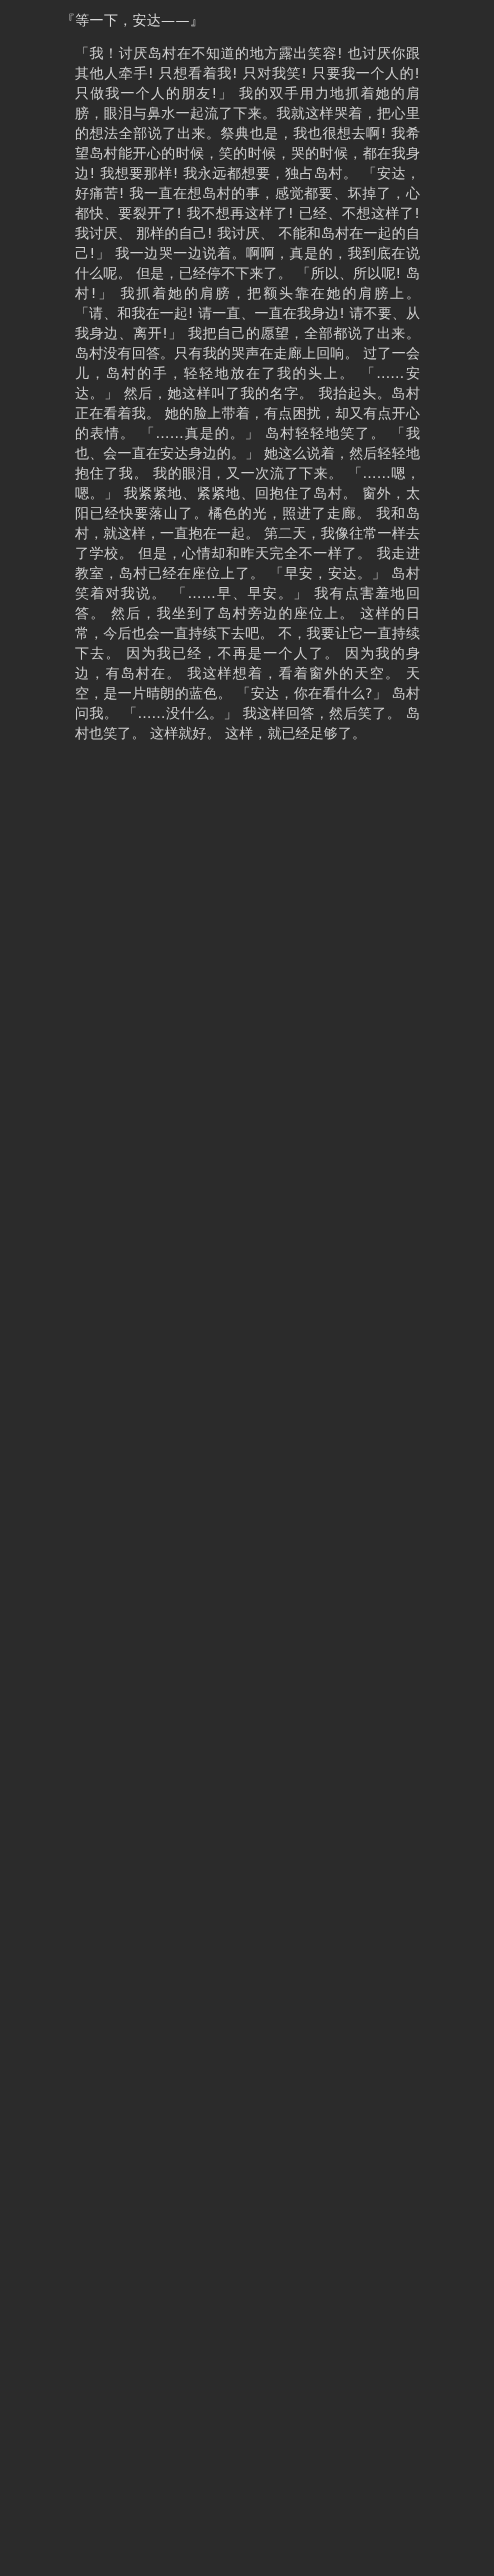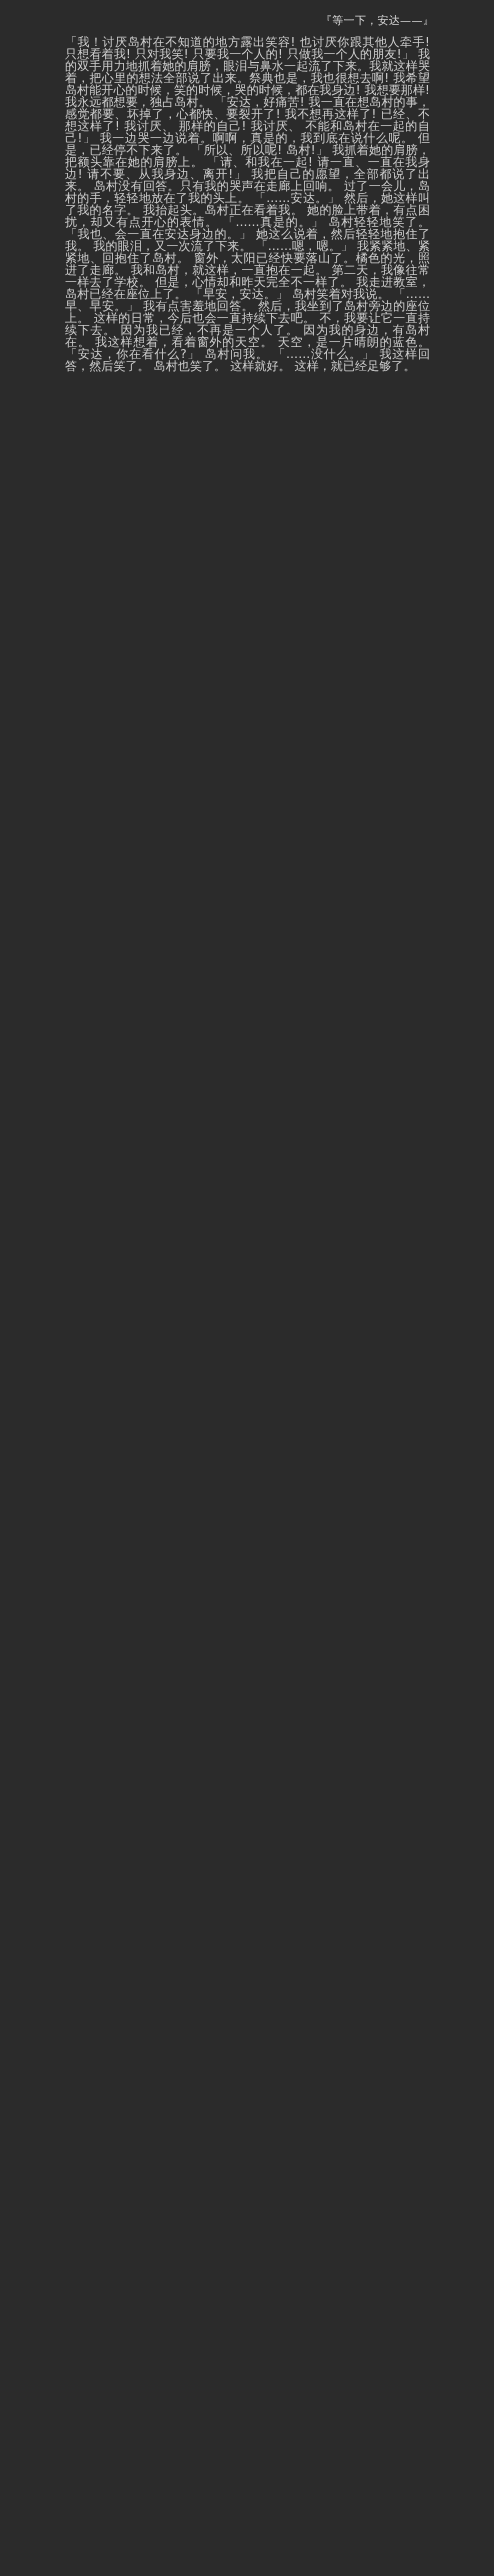--- a/index.html
+++ b/index.html
@@ -14,37 +14,37 @@
   .page {
     width: 495px;
     min-height: 3396px;
     background: #2b2b2b;
     box-sizing: border-box;
     padding: 13.4px 61px 20.6px 61px;
     position: relative;
   }
   .title {
     color: #d8d8d8;
-    font-size: 11px;
+    font-size: 14px;
     line-height: 15.5px;
-    text-align: right;
+    text-align: left;
     margin: 0 0 7.2px 0;
     letter-spacing: 0.3px;
     font-weight: normal;
   }
   .body-text {
     color: #cfcfcf;
-    font-size: 12px;
-    line-height: 12px;
+    font-size: 14px;
+    line-height: 20px;
     text-align: justify;
     text-justify: inter-ideograph;
     letter-spacing: 0.1px;
     white-space: pre-wrap;
     word-break: break-all;
-    margin: 4px;
+    margin: 14px;
   }
 </style>
 </head>
 <body>
 
 <div class="page">
   <h1 class="title">『等一下，安达——』</h1>
   <p class="body-text">「我！讨厌岛村在不知道的地方露出笑容! 也讨厌你跟其他人牵手! 只想看着我! 只对我笑! 只要我一个人的! 只做我一个人的朋友!」 我的双手用力地抓着她的肩膀，眼泪与鼻水一起流了下来。我就这样哭着，把心里的想法全部说了出来。祭典也是，我也很想去啊! 我希望岛村能开心的时候，笑的时候，哭的时候，都在我身边! 我想要那样! 我永远都想要，独占岛村。 「安达，好痛苦! 我一直在想岛村的事，感觉都要、坏掉了，心都快、要裂开了! 我不想再这样了! 已经、不想这样了! 我讨厌、 那样的自己! 我讨厌、 不能和岛村在一起的自己!」 我一边哭一边说着。啊啊，真是的，我到底在说什么呢。 但是，已经停不下来了。 「所以、所以呢! 岛村!」 我抓着她的肩膀，把额头靠在她的肩膀上。 「请、和我在一起! 请一直、一直在我身边! 请不要、从我身边、离开!」 我把自己的愿望，全部都说了出来。 岛村没有回答。只有我的哭声在走廊上回响。 过了一会儿，岛村的手，轻轻地放在了我的头上。 「……安达。」 然后，她这样叫了我的名字。 我抬起头。岛村正在看着我。 她的脸上带着，有点困扰，却又有点开心的表情。 「……真是的。」 岛村轻轻地笑了。 「我也、会一直在安达身边的。」 她这么说着，然后轻轻地抱住了我。 我的眼泪，又一次流了下来。 「……嗯，嗯。」 我紧紧地、紧紧地、回抱住了岛村。 窗外，太阳已经快要落山了。橘色的光，照进了走廊。 我和岛村，就这样，一直抱在一起。 第二天，我像往常一样去了学校。 但是，心情却和昨天完全不一样了。 我走进教室，岛村已经在座位上了。 「早安，安达。」 岛村笑着对我说。 「……早、早安。」 我有点害羞地回答。 然后，我坐到了岛村旁边的座位上。 这样的日常，今后也会一直持续下去吧。 不，我要让它一直持续下去。 因为我已经，不再是一个人了。 因为我的身边，有岛村在。 我这样想着，看着窗外的天空。 天空，是一片晴朗的蓝色。 「安达，你在看什么?」 岛村问我。 「……没什么。」 我这样回答，然后笑了。 岛村也笑了。 这样就好。 这样，就已经足够了。</p>
 
 </div>

